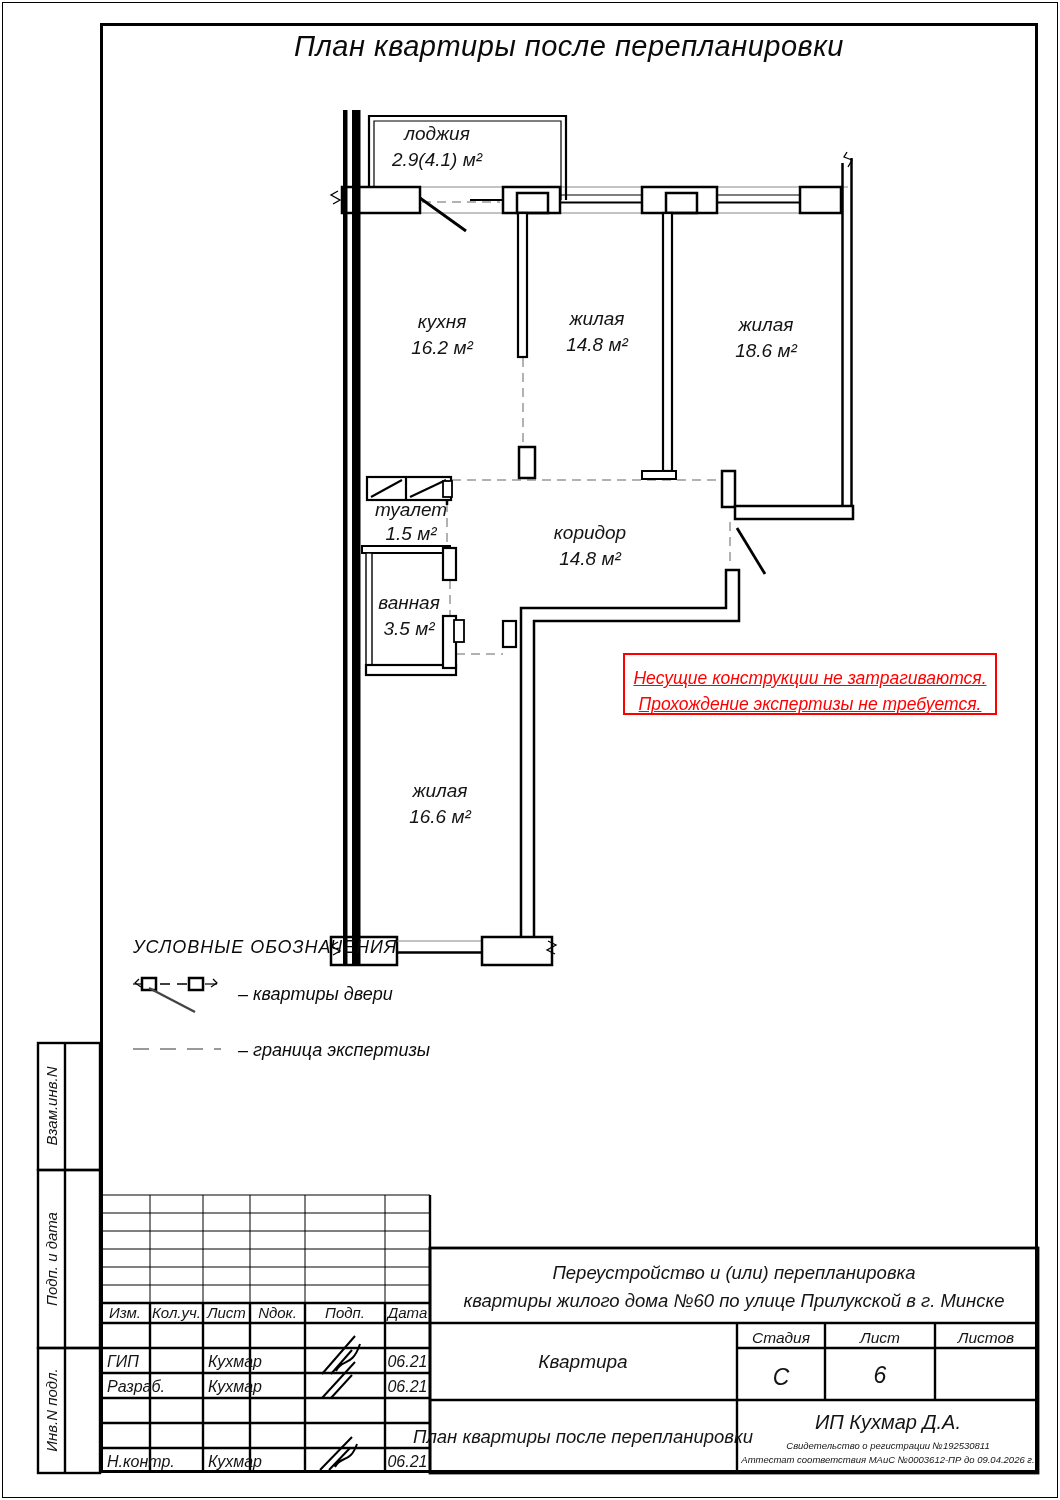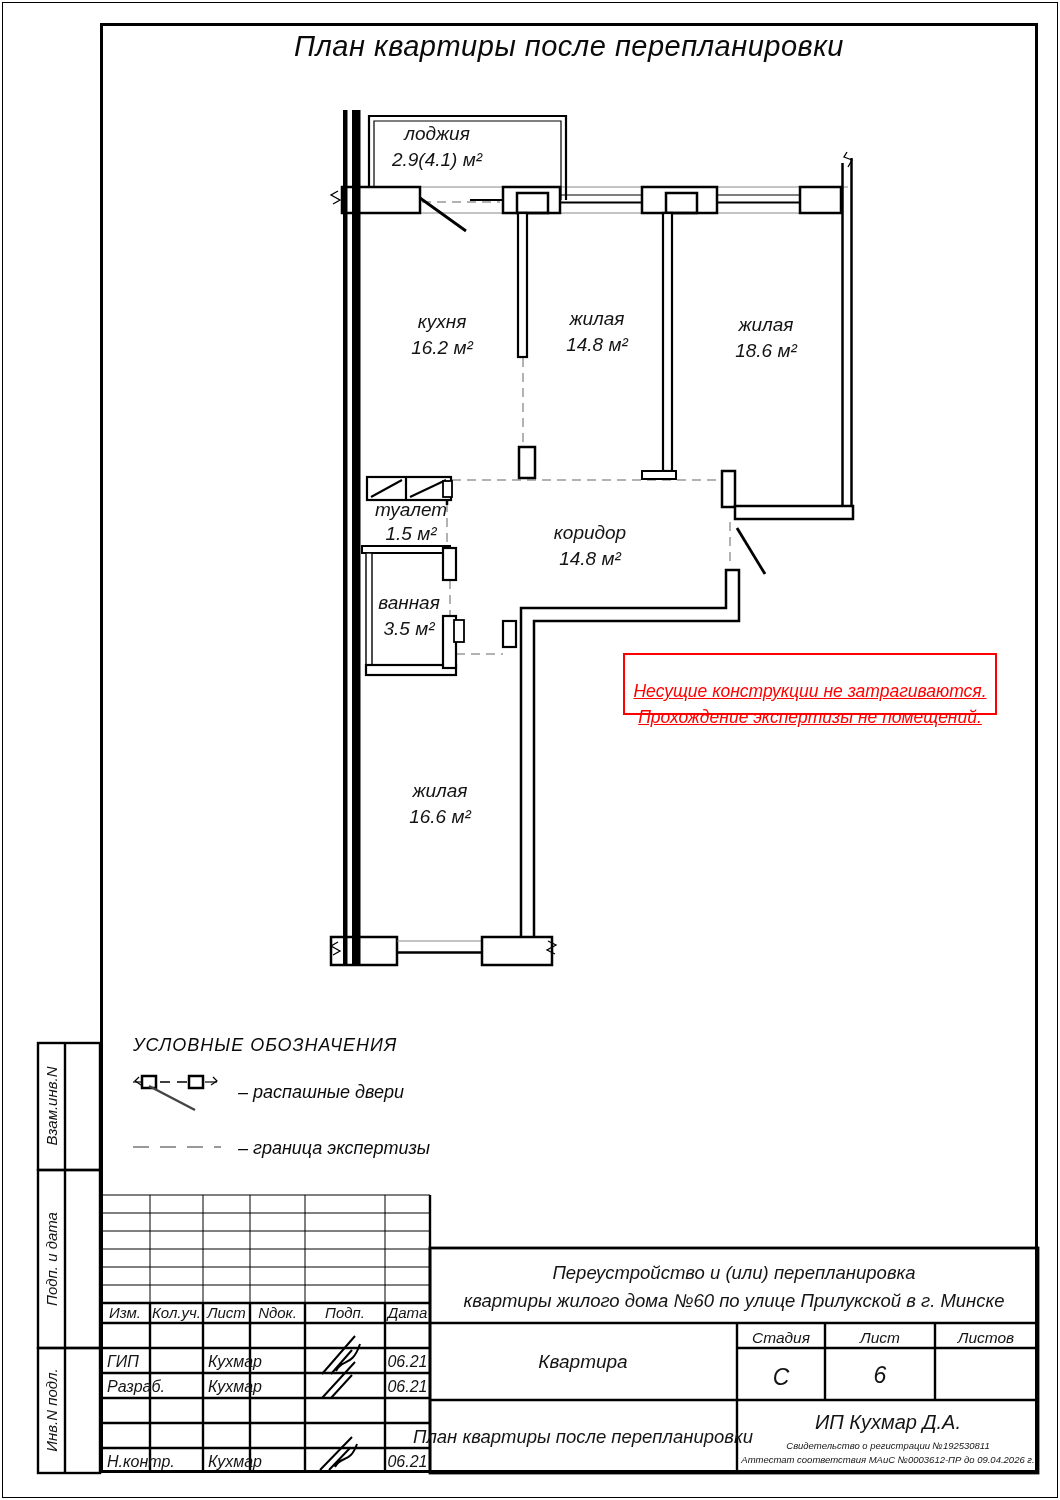--- a/index.html
+++ b/index.html
@@ -12,24 +12,24 @@
   .frame{position:absolute;left:100px;top:23px;width:938px;height:1450px;border:3px solid #000;box-sizing:border-box;}
   .sheet-title{
     position:absolute;left:100px;top:30px;width:938px;text-align:center;
     font-style:italic;font-size:29px;letter-spacing:.5px;color:#0a0a0a;
   }
   svg{position:absolute;overflow:visible;}
   svg text{font-family:"Liberation Sans","DejaVu Sans",sans-serif;font-style:italic;fill:#141414;}
   .red-note{
     position:absolute;left:623px;top:653px;width:374px;height:62px;box-sizing:border-box;
     border:2px solid #f00;color:#f00;font-style:italic;font-size:17.5px;
-    text-align:center;padding-top:23px;line-height:26px;white-space:nowrap;
+    text-align:center;padding-top:10px;line-height:26px;white-space:nowrap;
   }
   .red-note span{text-decoration:underline;display:block;}
-  .legend{position:absolute;left:133px;top:1035px;width:420px;}
+  .legend{position:absolute;left:133px;top:937px;width:420px;}
   .legend-heading{font-style:italic;font-size:18px;letter-spacing:1px;color:#0a0a0a;}
   .legend-row{display:flex;align-items:center;margin-top:16px;height:40px;}
   .legend-row .sym{width:105px;flex:0 0 105px;position:relative;}
   .legend-row .lbl{font-style:italic;font-size:18px;color:#0a0a0a;}
 </style>
 </head>
 <body>
 
 <div class="outer-border"></div>
 <div class="frame"></div>
@@ -145,39 +145,39 @@
     <text x="409" y="635">3.5 м²</text>
     <text x="590" y="539">коридор</text>
     <text x="590" y="565">14.8 м²</text>
     <text x="440" y="797">жилая</text>
     <text x="440" y="823">16.6 м²</text>
   </g>
 </svg>
 
 <div class="red-note">
   <span>Несущие конструкции не затрагиваются.</span>
-  <span>Прохождение экспертизы не помещений.</span>
+  <span>Прохождение экспертизы не требуется.</span>
 </div>
 
 <div class="legend">
   <div class="legend-heading">УСЛОВНЫЕ ОБОЗНАЧЕНИЯ</div>
   <div class="legend-row">
     <span class="sym">
       <svg style="position:static" width="100" height="44" viewBox="0 0 100 44">
         <path d="M6 9 l-4 4 l6 4" stroke="#000" stroke-width="1.2" fill="none"></path>
         <line x1="0" y1="14" x2="10" y2="14" stroke="#000" stroke-width="1.2"></line>
         <rect x="9" y="8" width="14" height="12" fill="#fff" stroke="#000" stroke-width="2.5"></rect>
         <line x1="27" y1="14" x2="55" y2="14" stroke="#000" stroke-width="1.5" stroke-dasharray="10 7"></line>
         <rect x="56" y="8" width="14" height="12" fill="#fff" stroke="#000" stroke-width="2.5"></rect>
         <line x1="72" y1="14" x2="84" y2="14" stroke="#000" stroke-width="1.2"></line>
         <path d="M80 9 l4 4 l-6 4" stroke="#000" stroke-width="1.2" fill="none"></path>
         <line x1="16" y1="18" x2="62" y2="42" stroke="#444" stroke-width="2.5"></line>
       </svg>
     </span>
-    <span class="lbl">–  распашные двери</span>
+    <span class="lbl">–  квартиры двери</span>
   </div>
   <div class="legend-row">
     <span class="sym">
       <svg style="position:static" width="100" height="12" viewBox="0 0 100 12">
         <line x1="0" y1="6" x2="88" y2="6" stroke="#999" stroke-width="2.2" stroke-dasharray="16 11"></line>
       </svg>
     </span>
     <span class="lbl">–  граница экспертизы</span>
   </div>
 </div>

